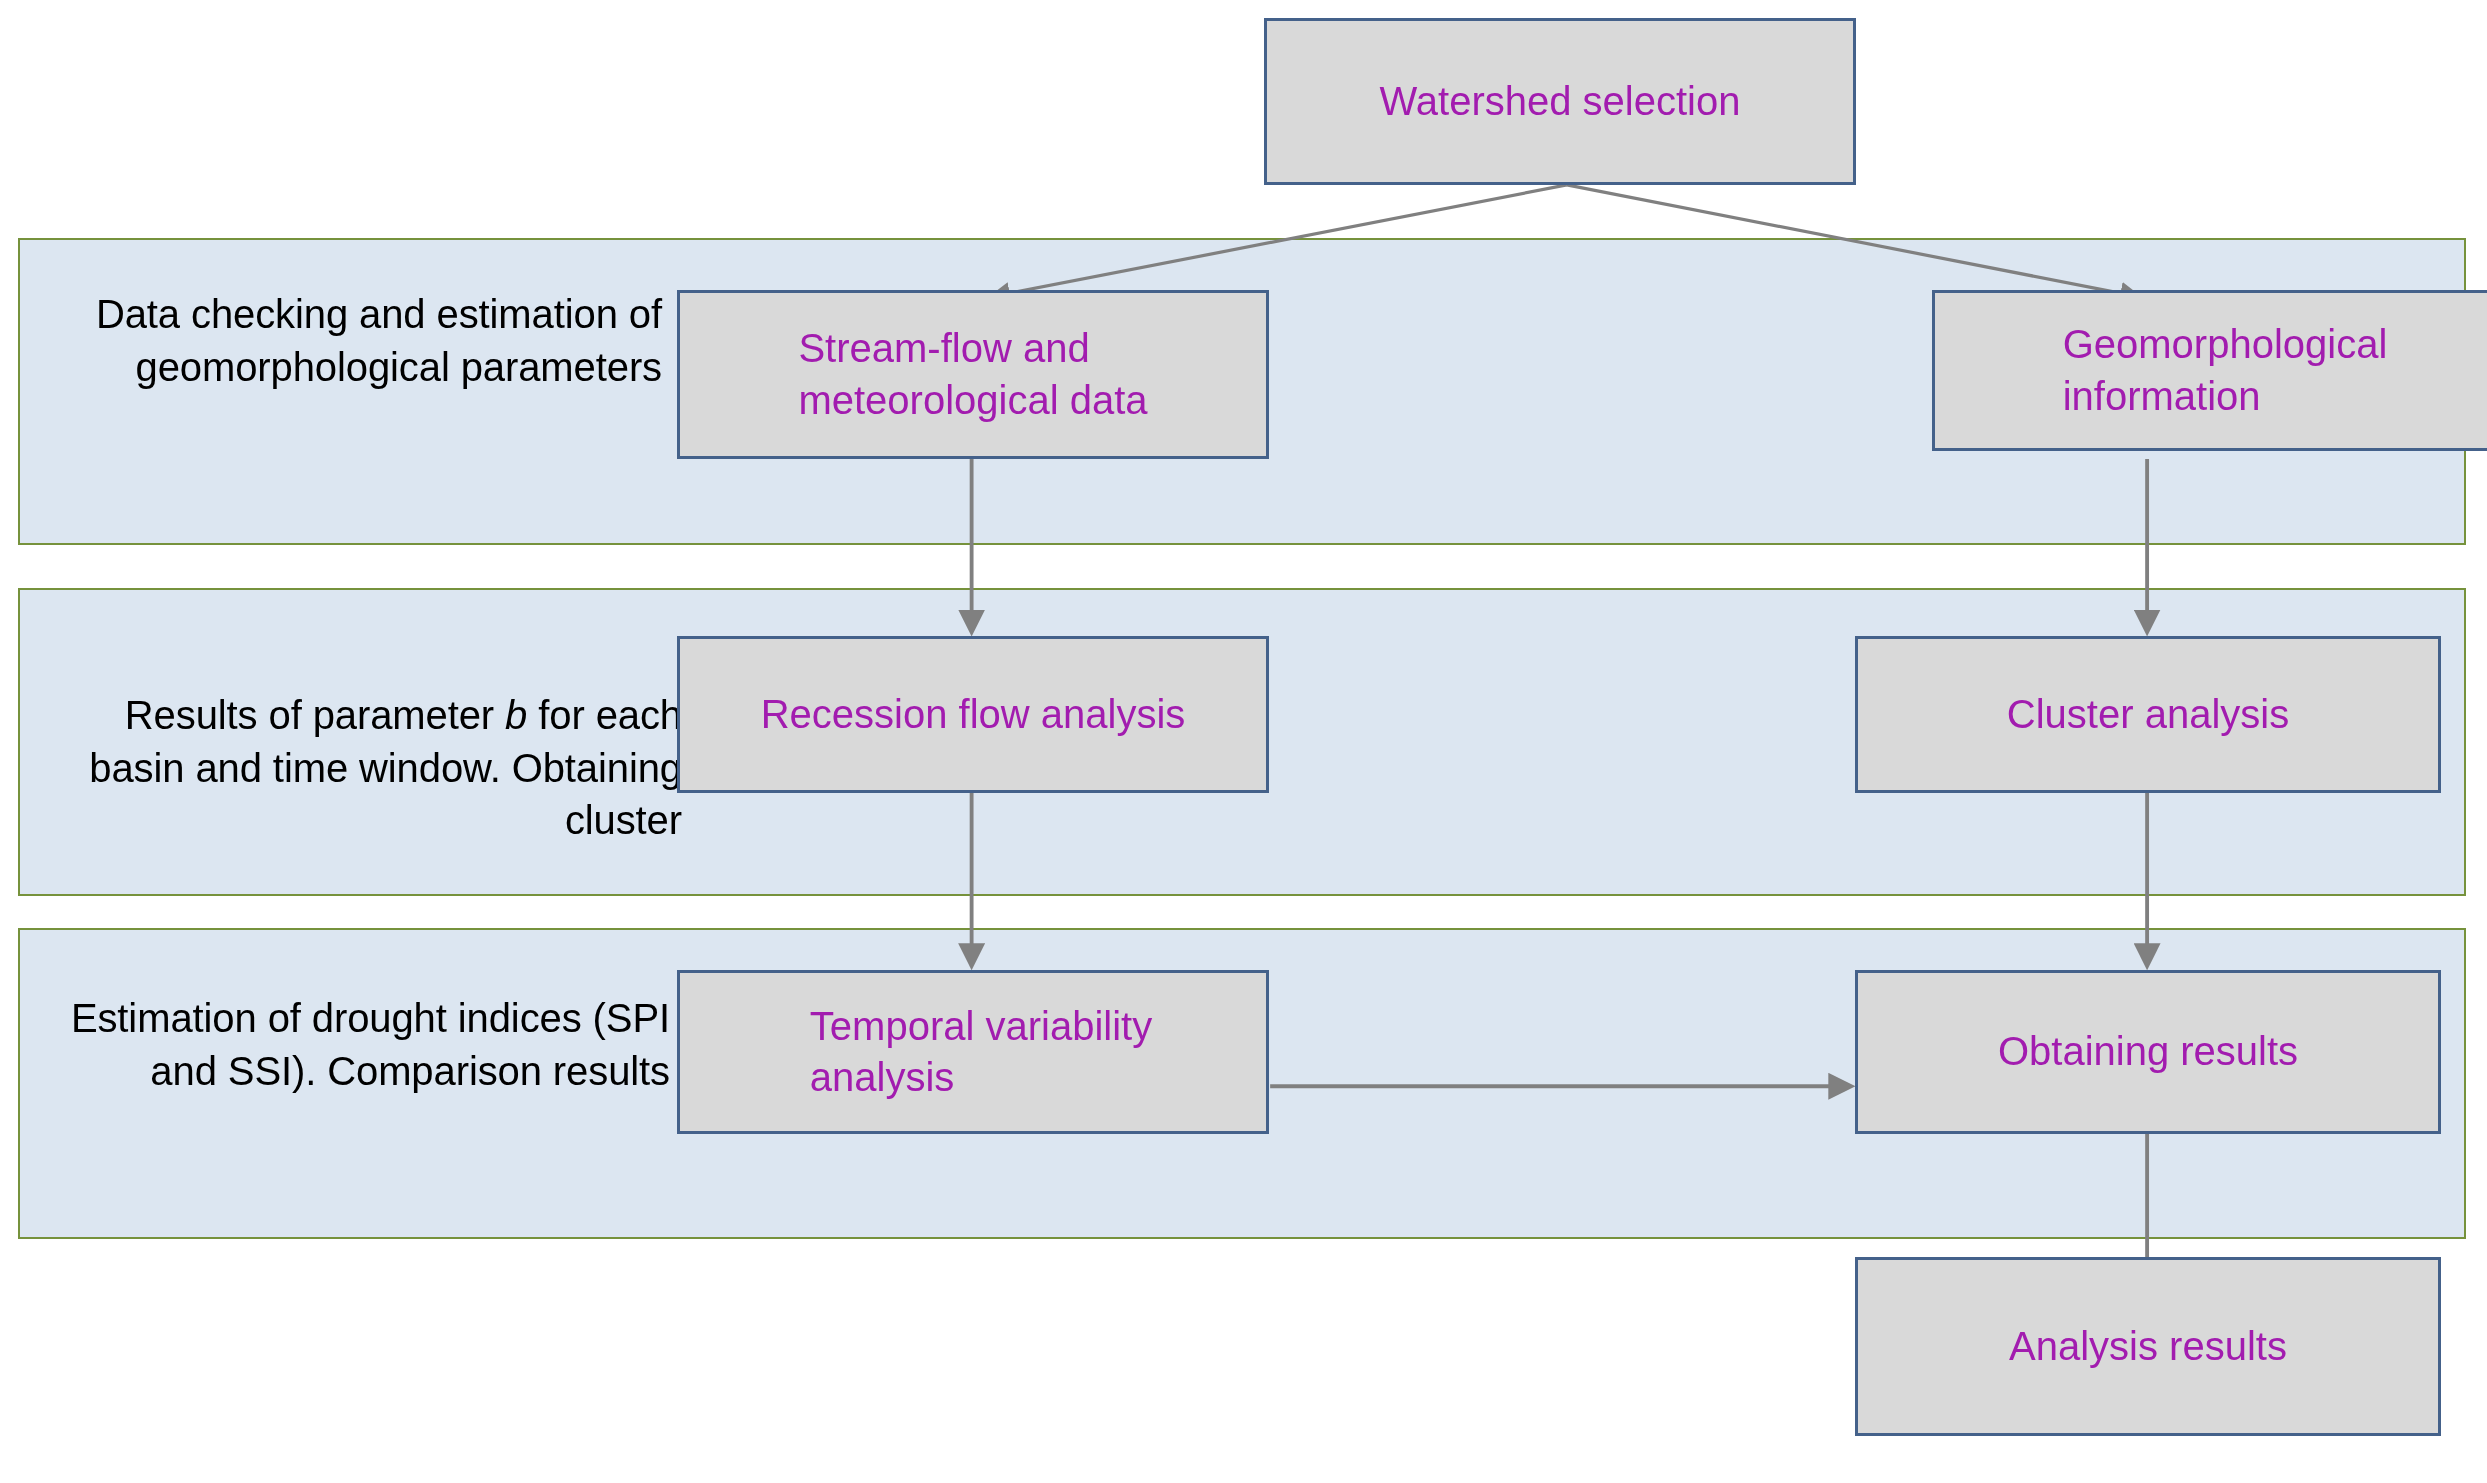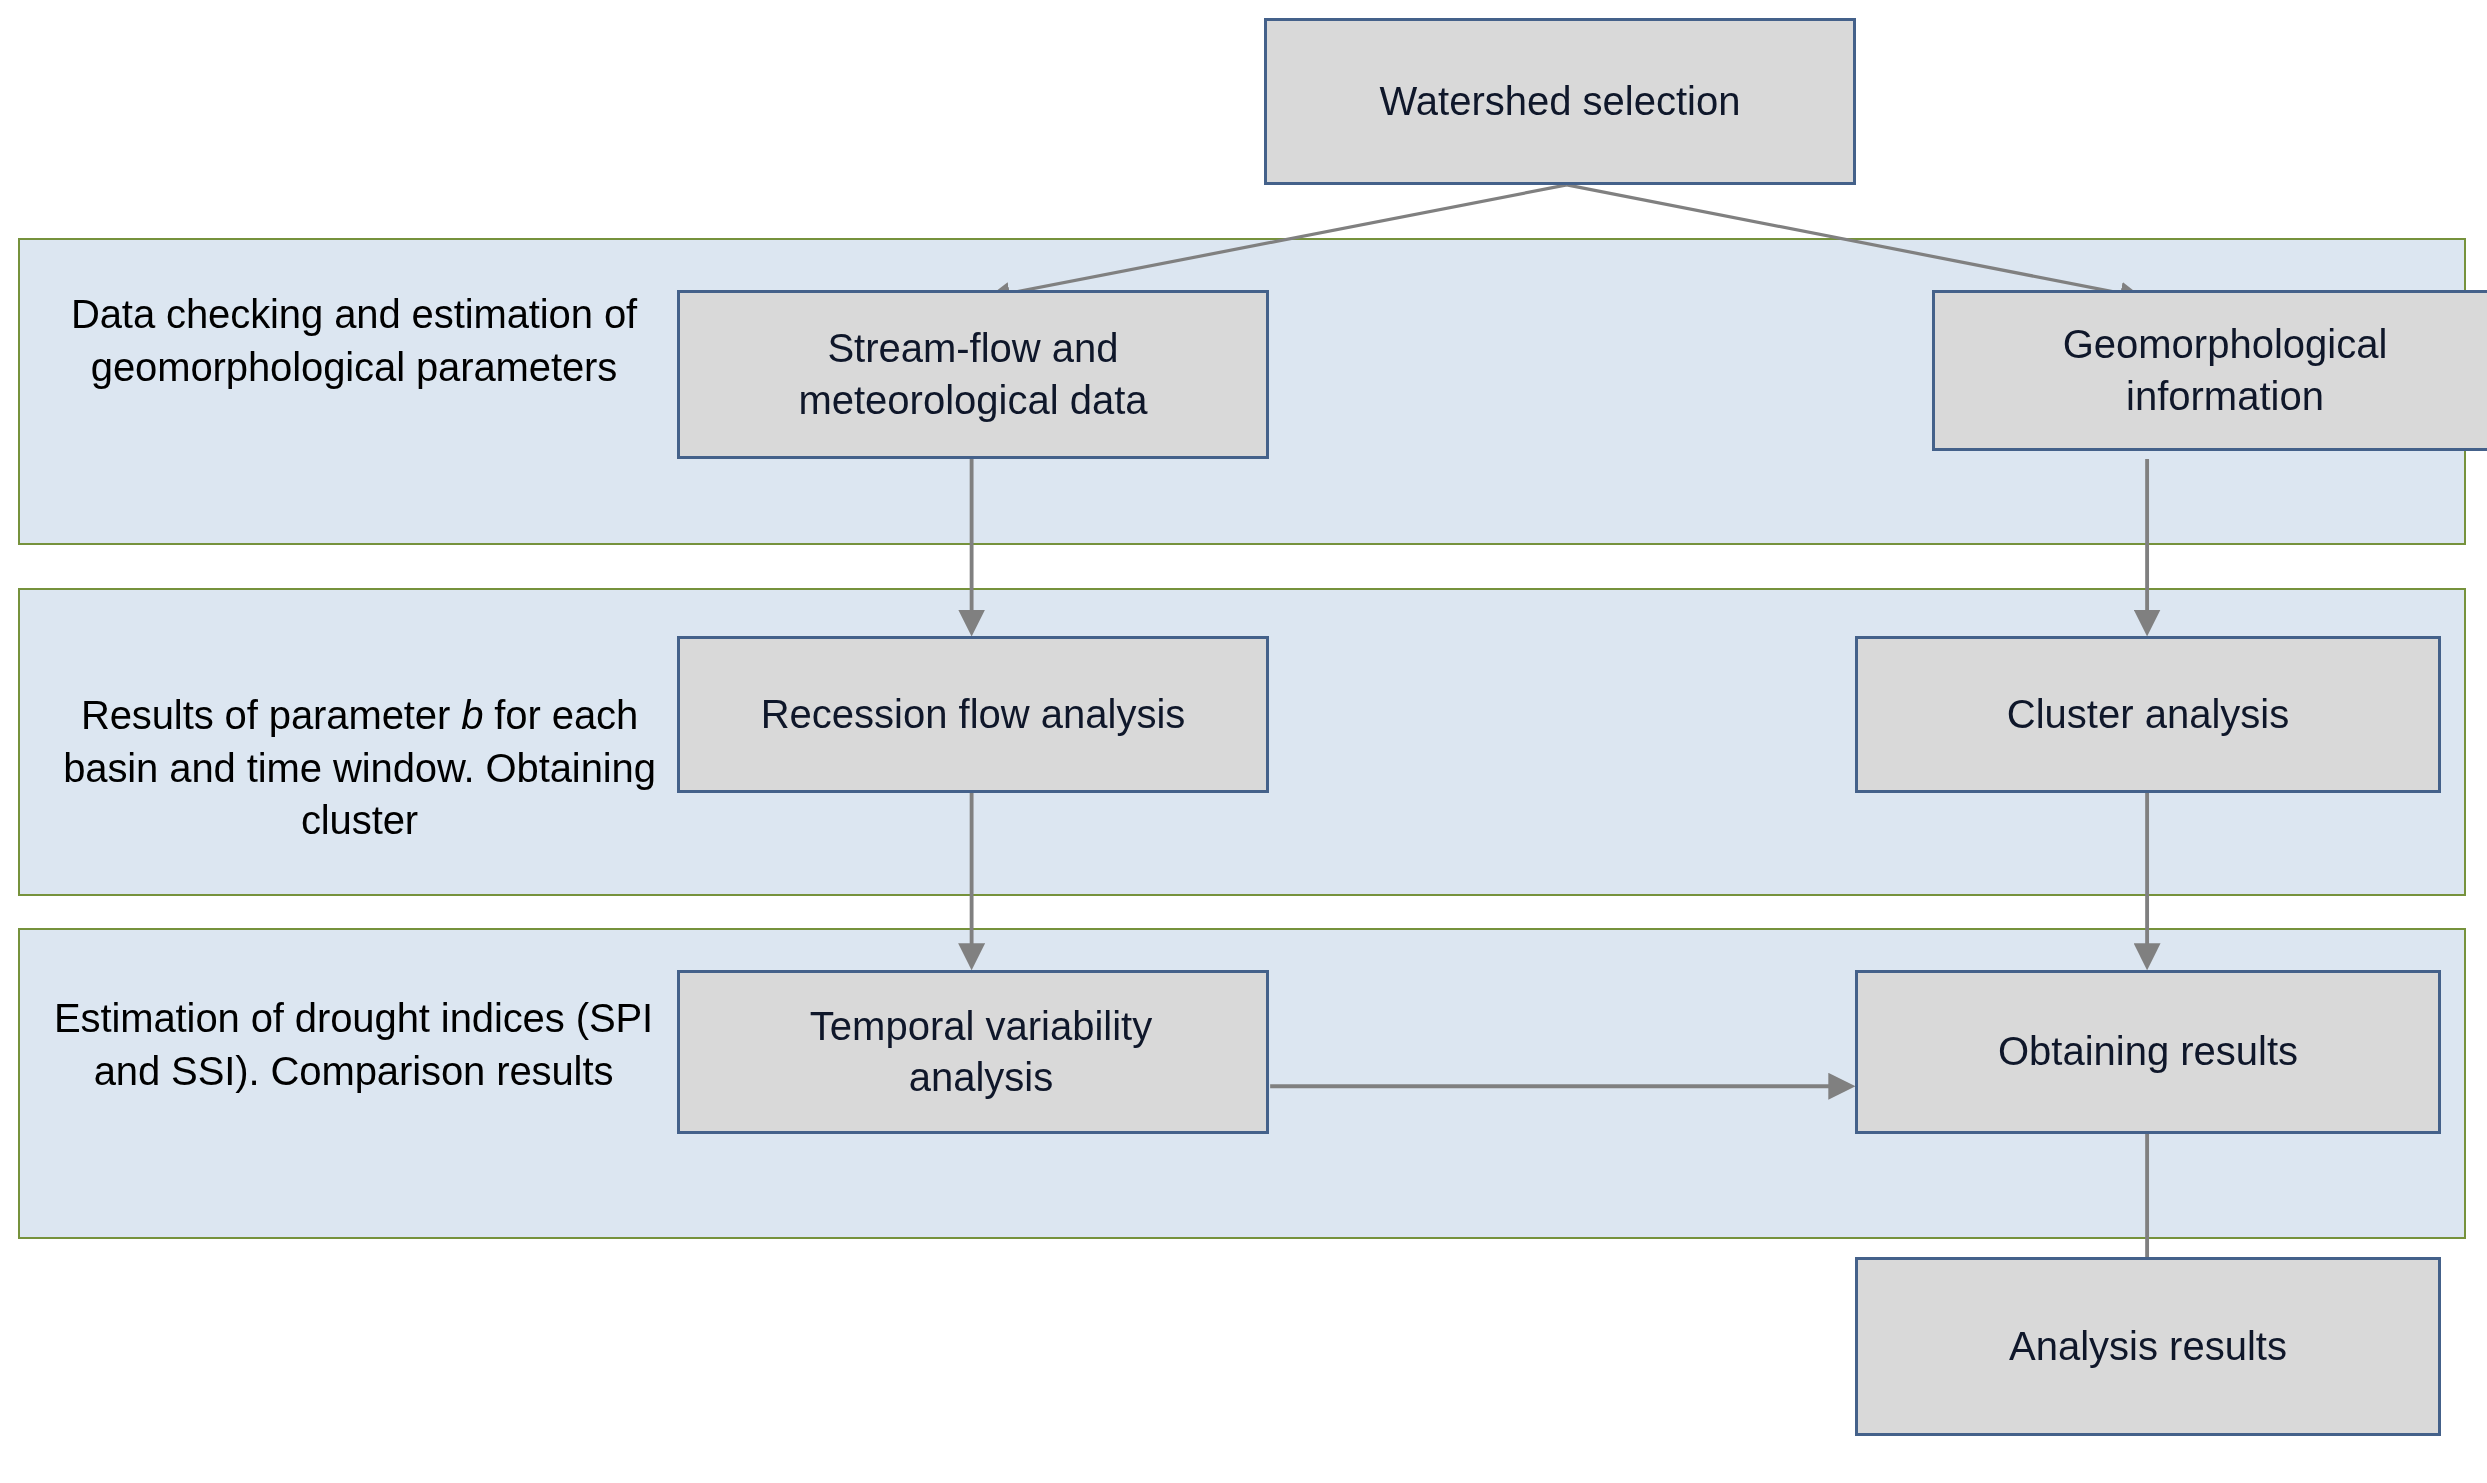--- a/index.html
+++ b/index.html
@@ -25,36 +25,36 @@
     border: 2.6px solid #76923c;
     box-sizing: border-box;
   }
   .band-label {
     position: absolute;
     color: #000000;
     font-size: 40px;
     line-height: 1.32;
     letter-spacing: -0.1px;
     white-space: pre-line;
-    text-align: center;
+    text-align: right;
   }
   .band-label i {
     font-style: italic;
   }
   
   .node {
     position: absolute;
     background: #d9d9d9;
     border: 3.2px solid #44618a;
     box-sizing: border-box;
     display: flex;
     align-items: center;
     justify-content: center;
-    text-align: center;
-    color: #0f172a;
+    text-align: left;
+    color: #a21caf;
     font-size: 40px;
     line-height: 1.28;
     padding: 2.6px 9px;
   }
   .node span {
     display: block;
     white-space: pre-line;
   }
   
   #edges {

